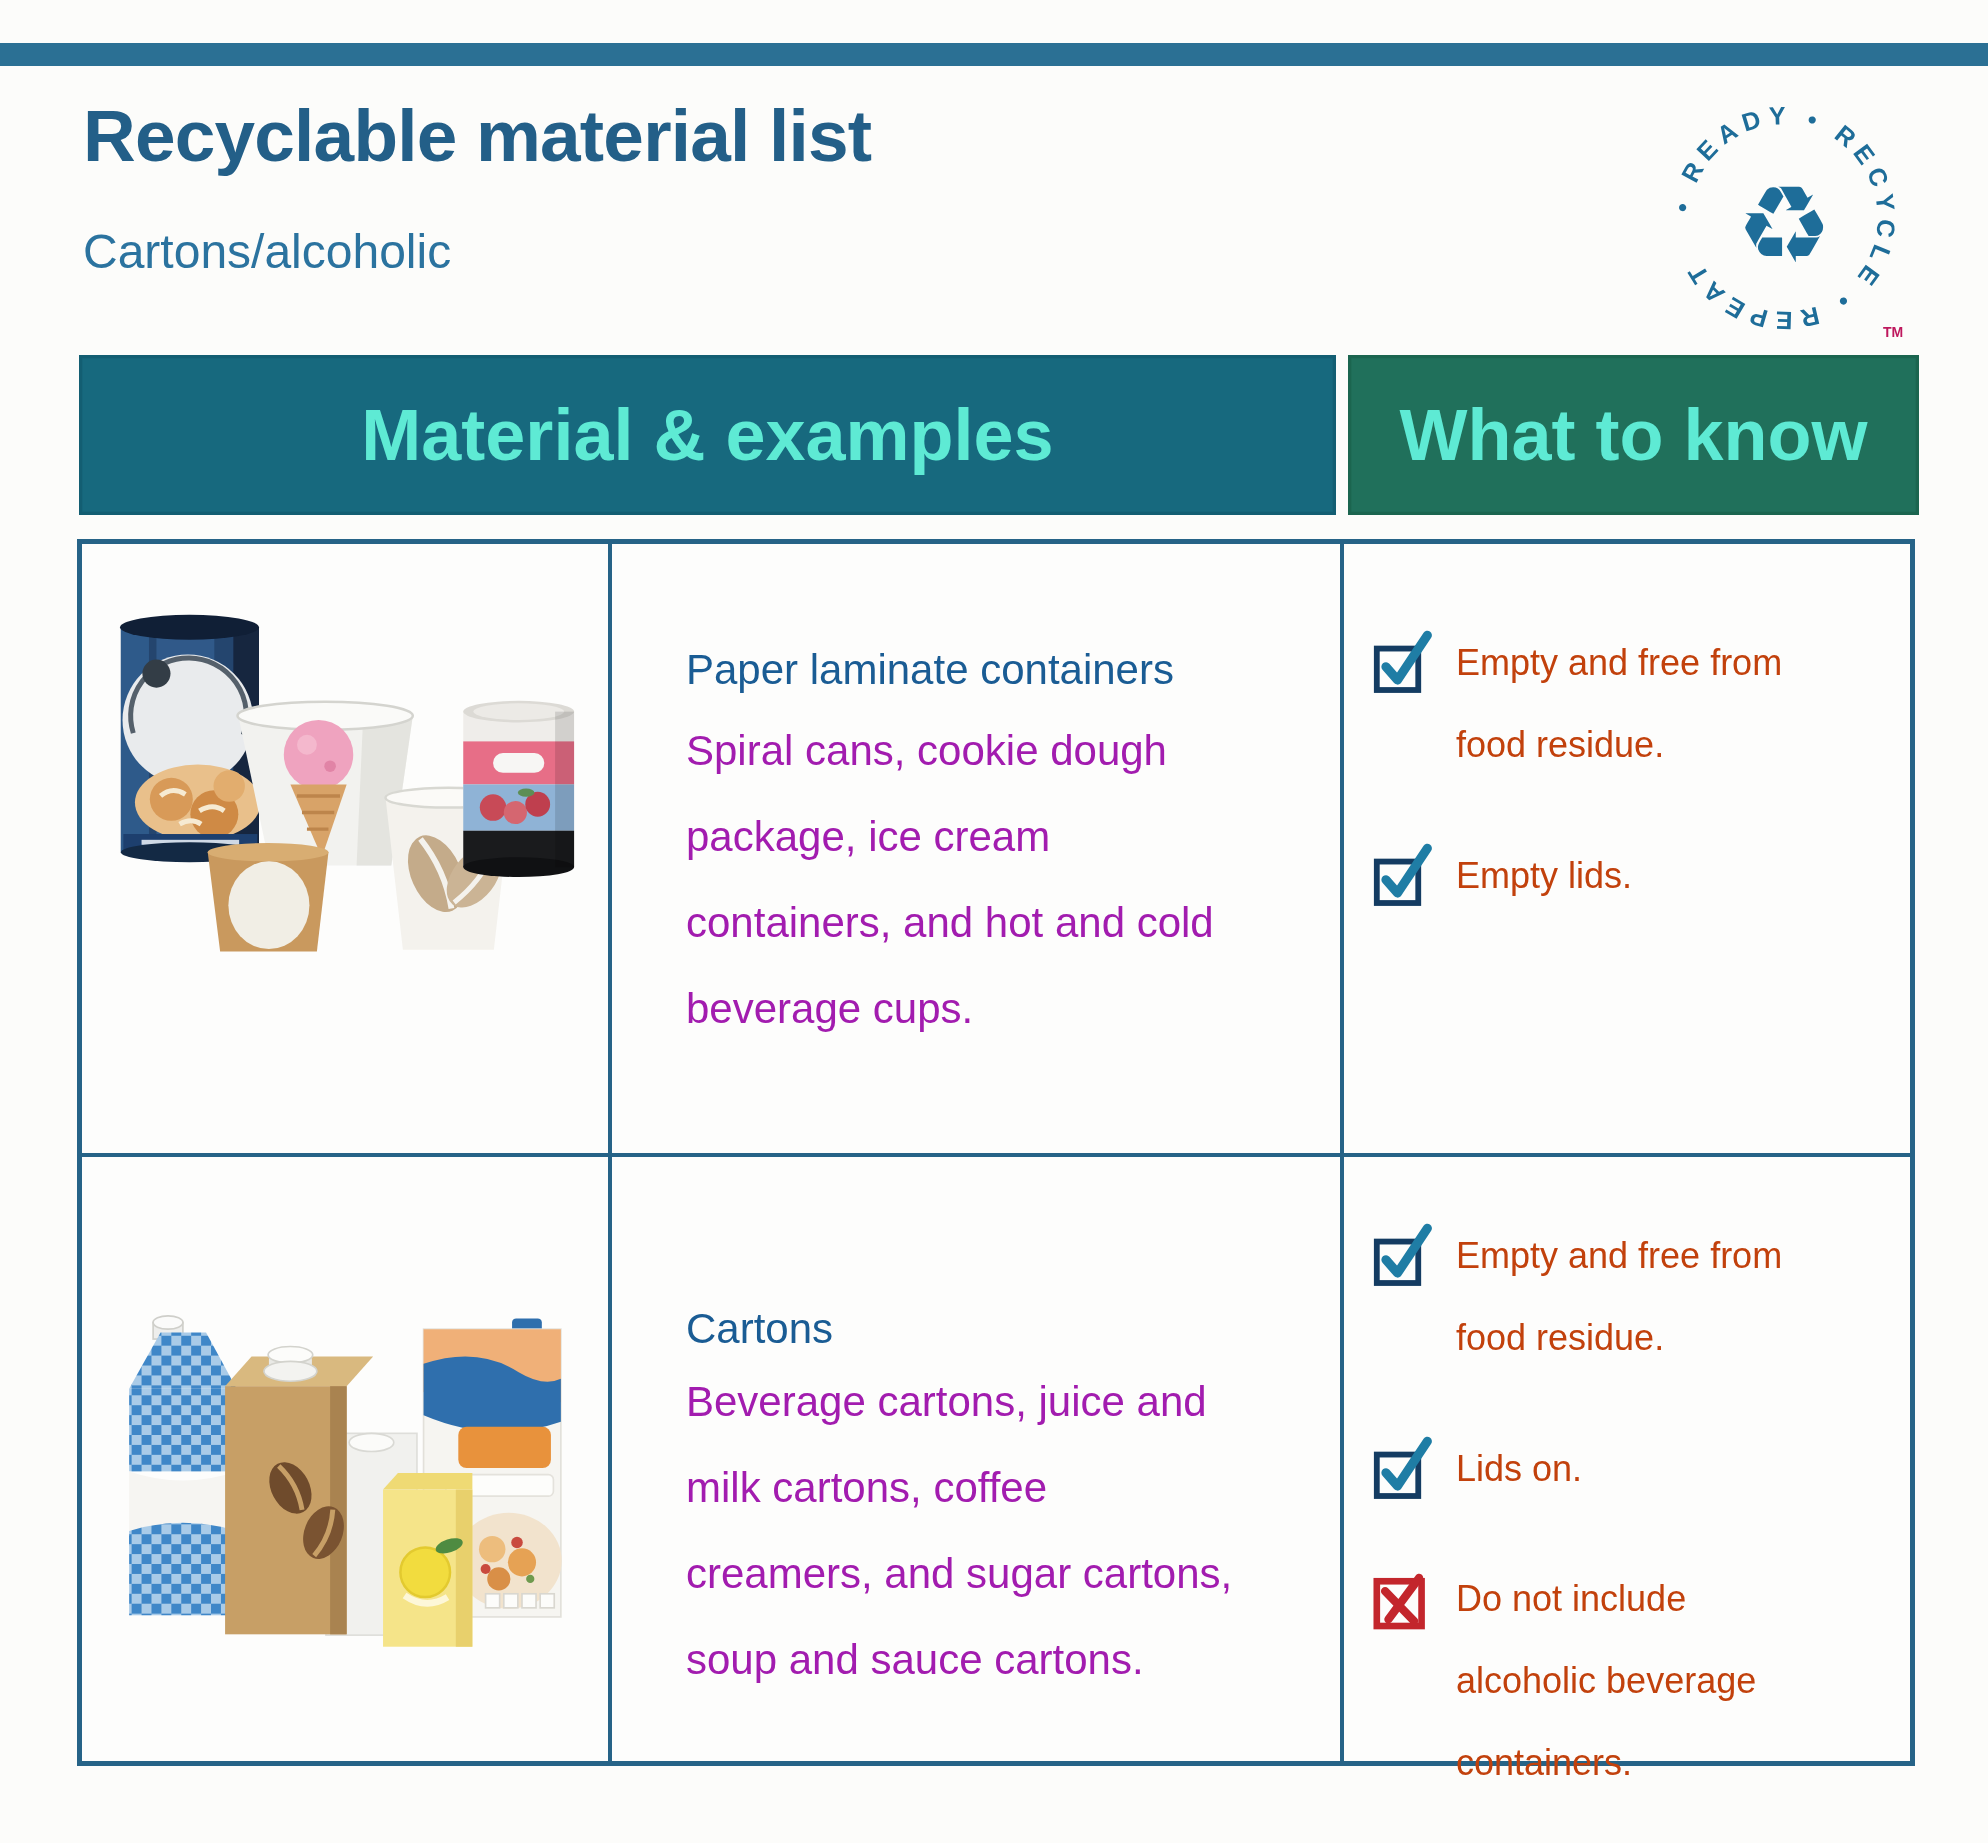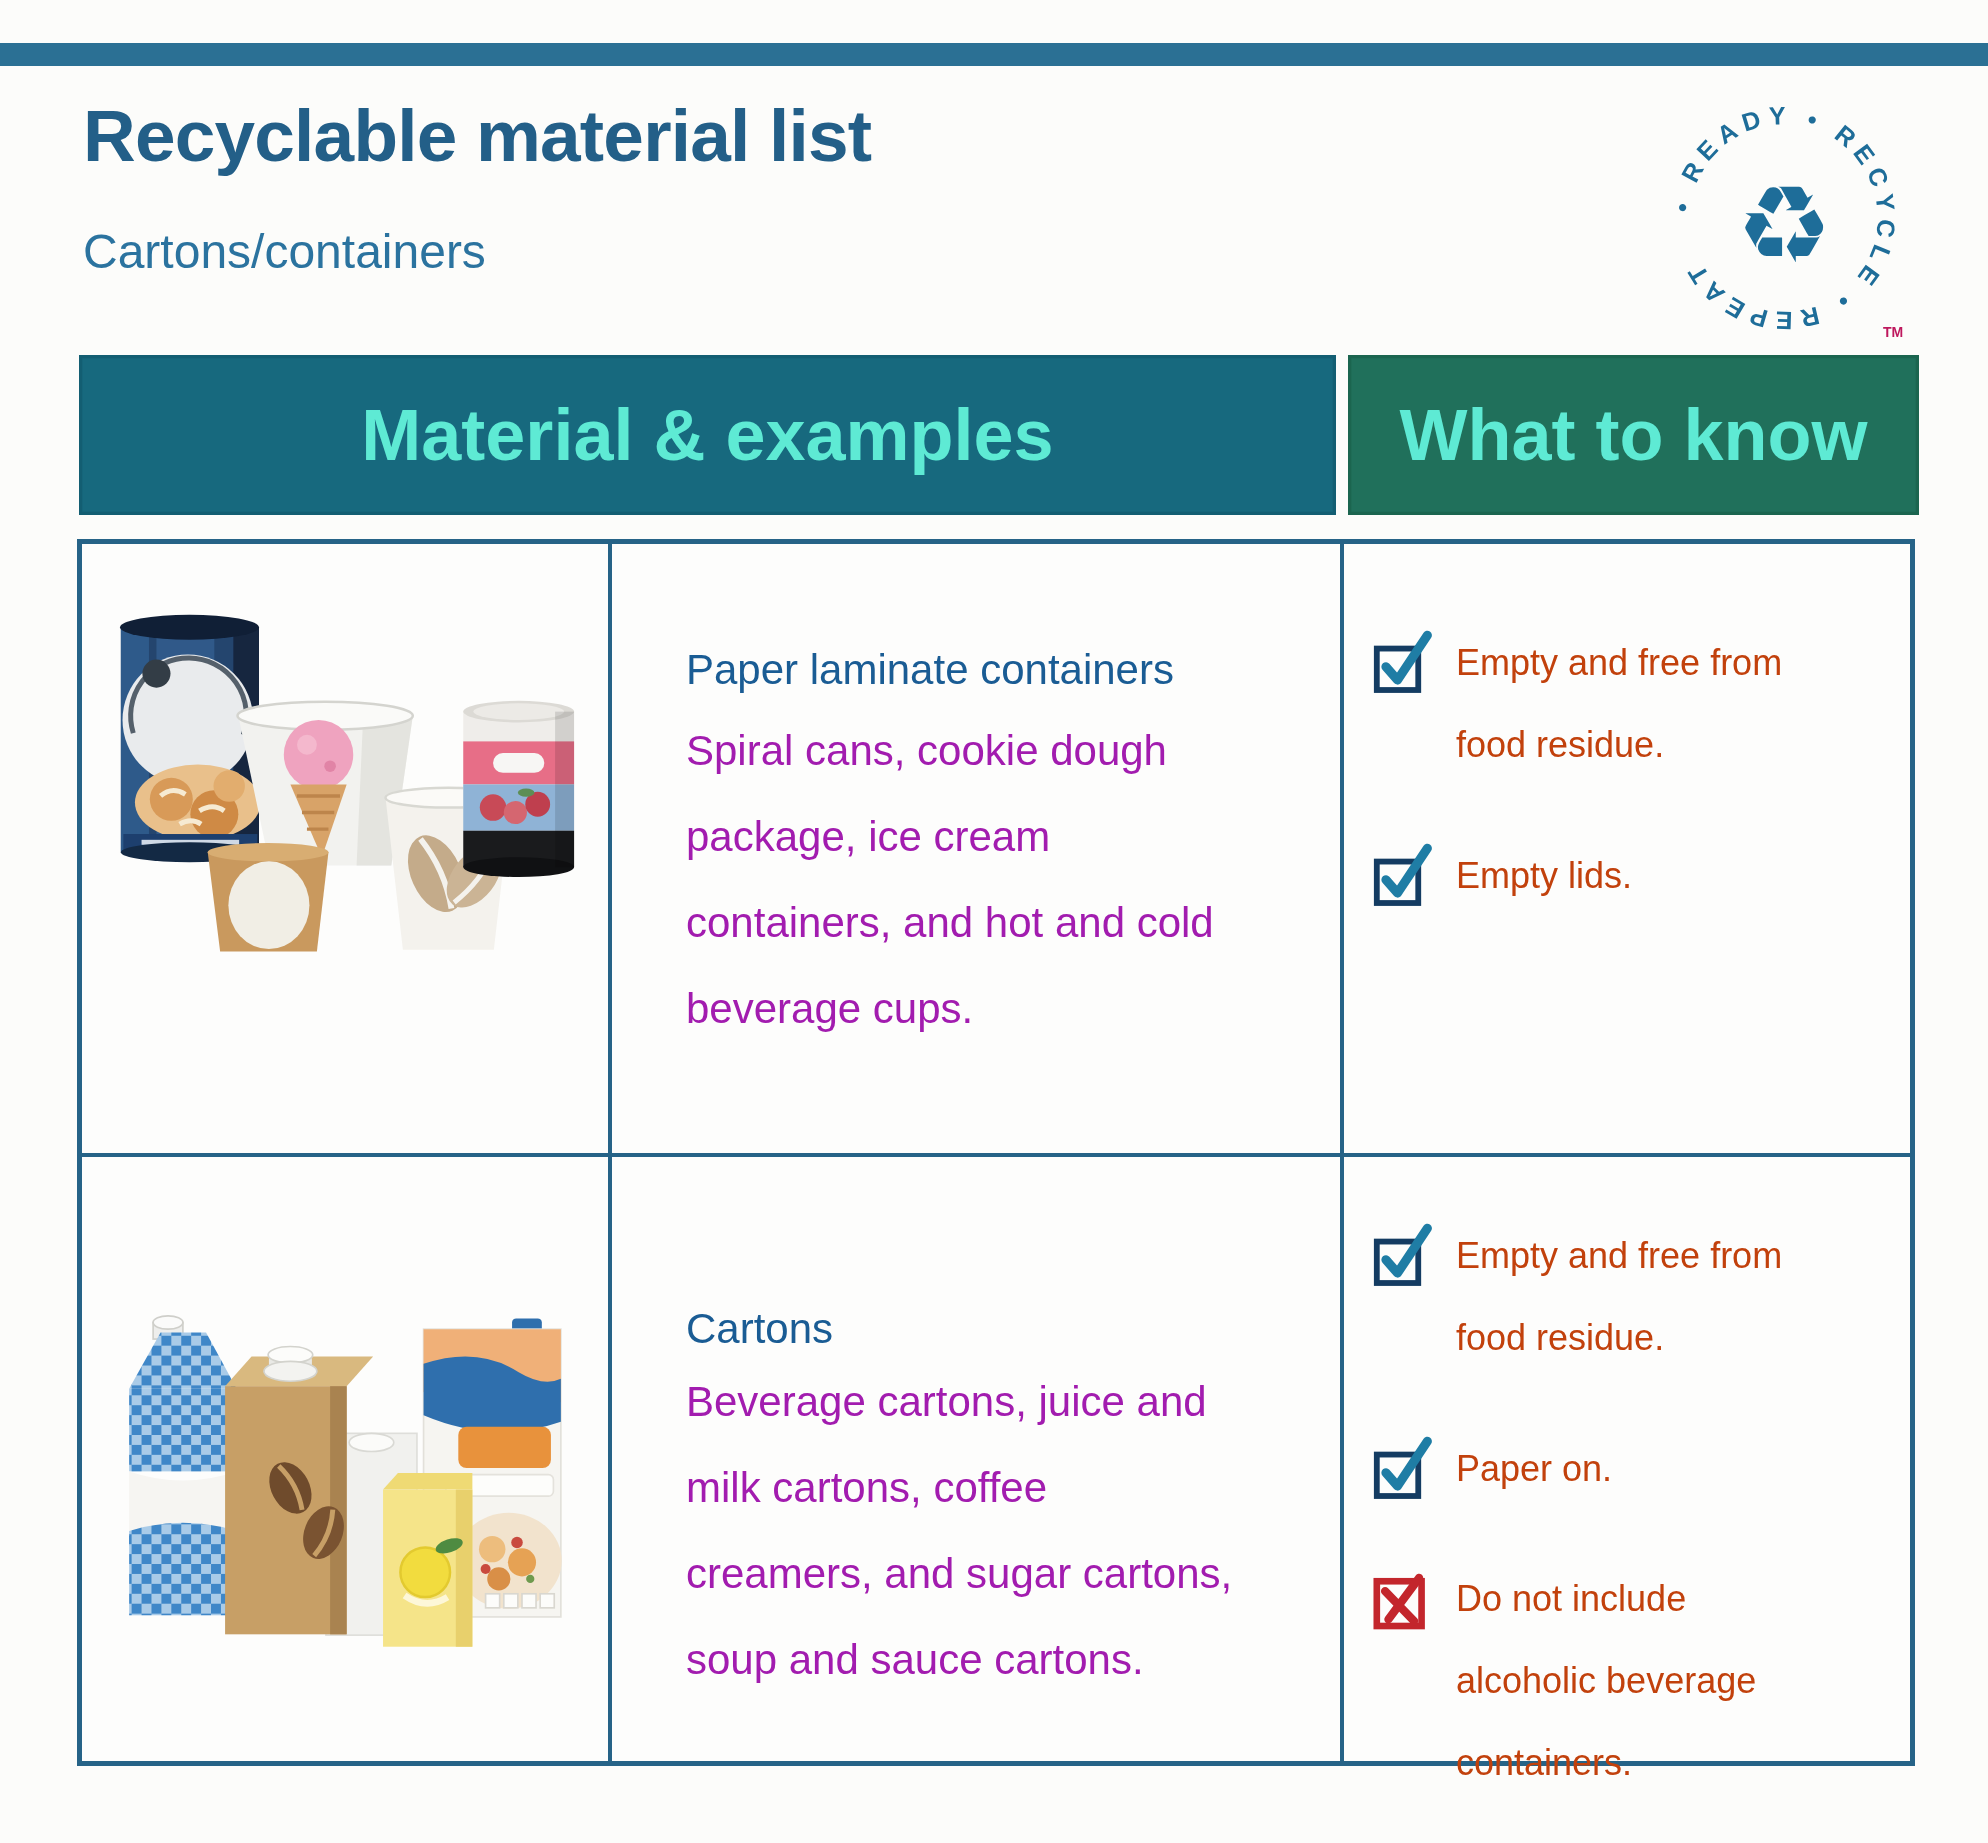--- a/index.html
+++ b/index.html
@@ -47,21 +47,21 @@
   .note .ntext{font-size:36px; line-height:82px; color:#c2410c; width:372px; margin-top:-11.7px;}
 </style>
 </head>
 <body>
 
 <div class="page">
 
   <div class="topbar"></div>
 
   <div class="title">Recyclable material list</div>
-  <div class="subtitle">Cartons/containers</div>
+  <div class="subtitle">Cartons/alcoholic</div>
 
   <div class="logo">
     <svg width="276" height="276" viewBox="0 0 330 330">
       <defs>
         <path id="ringpath" d="M 53 165 A 112 112 0 1 1 277 165 A 112 112 0 1 1 53 165"></path>
       </defs>
       <text font-family="Liberation Sans, sans-serif" font-size="30" font-weight="700" letter-spacing="8" fill="#1e6d99">
         <textPath href="#ringpath" startOffset="6">• READY • RECYCLE • REPEAT</textPath>
       </text>
     </svg>
@@ -251,21 +251,21 @@
           <rect x="7" y="26" width="50" height="50" fill="none" stroke="#143c62" stroke-width="7"></rect>
           <path d="M18 48 L32 64 L68 10" fill="none" stroke="#1f7da5" stroke-width="11" stroke-linecap="round" stroke-linejoin="round"></path>
         </svg>
         <div class="ntext">Empty and free from food residue.</div>
       </div>
       <div class="note">
         <svg class="nicon" width="63" height="68" viewBox="0 0 76 82">
           <rect x="7" y="26" width="50" height="50" fill="none" stroke="#143c62" stroke-width="7"></rect>
           <path d="M18 48 L32 64 L68 10" fill="none" stroke="#1f7da5" stroke-width="11" stroke-linecap="round" stroke-linejoin="round"></path>
         </svg>
-        <div class="ntext">Paper on.</div>
+        <div class="ntext">Lids on.</div>
       </div>
       <div class="note">
         <svg class="nicon" width="63" height="68" viewBox="0 0 76 82">
           <rect x="7" y="22" width="54" height="54" fill="none" stroke="#c3262c" stroke-width="8"></rect>
           <path d="M17 34 L52 70 M58 18 L21 68" fill="none" stroke="#c3262c" stroke-width="10" stroke-linecap="round"></path>
         </svg>
         <div class="ntext">Do not include alcoholic beverage containers.</div>
       </div>
     </div>
 

